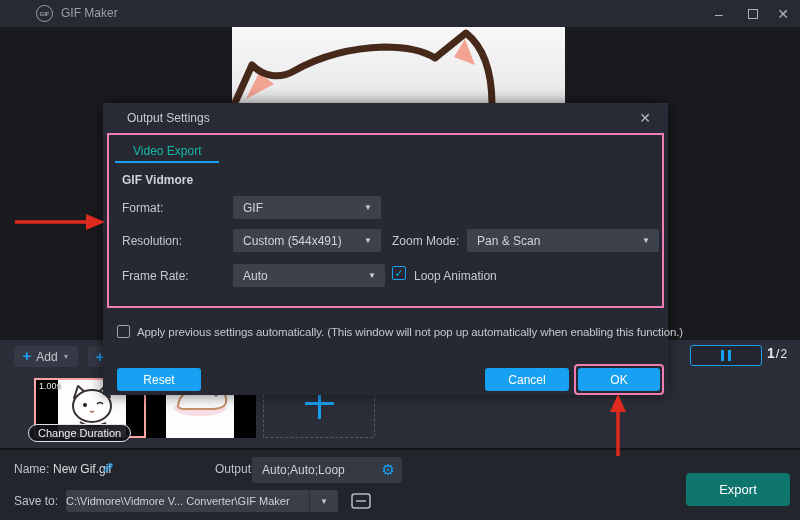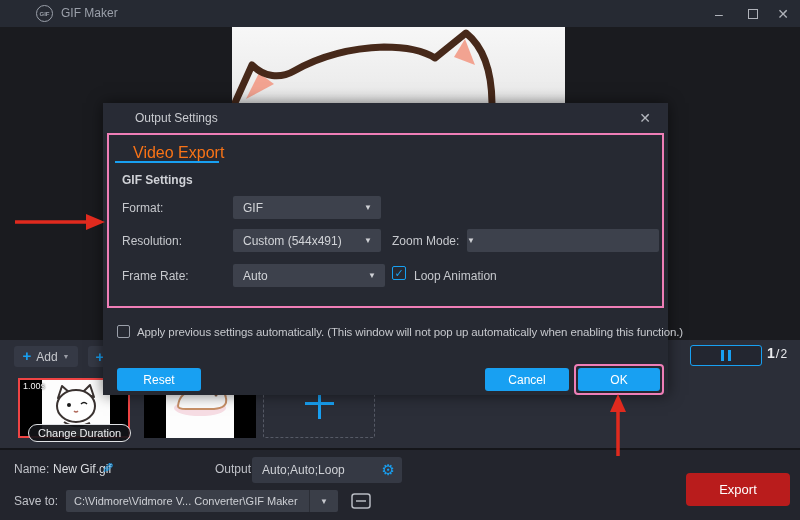--- a/index.html
+++ b/index.html
@@ -30,51 +30,51 @@
   .btn-add2 { position:absolute; left:88px; top:6px; width:24px; height:21px; background:#353945; border-radius:3px; display:flex; align-items:center; justify-content:center; color:#18a0f2; font-size:15px; font-weight:bold; z-index:1; }
   .btn-pause { position:absolute; left:690px; top:5px; width:72px; height:21px; border:1px solid #18a0f2; border-radius:3px; background:#232630; display:flex; align-items:center; justify-content:center; gap:4px; cursor:pointer; }
   .btn-pause i { display:block; width:3px; height:11px; background:#18a0f2; }
   .counter { position:absolute; left:767px; top:5px; height:21px; display:flex; align-items:baseline; color:#e9eaed; }
   .counter .cur { font-size:14px; font-weight:bold; }
   .counter .sep { font-size:13px; margin:0 1px; }
   .counter .tot { font-size:12px; }
 
   .thumb { position:absolute; top:38px; height:60px; width:112px; background:#000; overflow:hidden; }
   .thumb .white { position:absolute; left:22px; top:0; width:68px; height:60px; background:#fdfdfd; }
-  .thumb1 { left:18px; border:2px solid #ef4444; z-index:5; }
+  .thumb1 { left:34px; border:2px solid #fca5a5; z-index:5; }
   .thumb1 .dur { position:absolute; left:3px; top:1px; font-size:9px; color:#f2f2f2; z-index:2; text-shadow:0 0 2px #000; }
   .thumb2 { left:144px; z-index:1; }
   .slot-add { position:absolute; left:263px; top:38px; width:112px; height:60px; border:1px dashed #565a66; border-radius:2px; z-index:1; }
   .slot-add .pv { position:absolute; left:54px; top:10px; width:3px; height:30px; background:#18a0f2; }
   .slot-add .ph { position:absolute; left:41px; top:23px; width:29px; height:3px; background:#18a0f2; }
   .chg-dur { position:absolute; left:28px; top:424px; z-index:6; background:rgba(18,20,24,.92); border:1px solid #e0e2e5; border-radius:9px; color:#eef0f2; font-size:11px; padding:2px 9px; white-space:nowrap; cursor:pointer; }
 
   
   .divider { position:absolute; left:0; top:448px; width:800px; height:2px; background:#15161a; }
   .footer { position:absolute; left:0; top:450px; width:800px; height:70px; background:#23252d; }
   .f-lbl { position:absolute; font-size:12px; color:#c0c2c8; }
   .f-val { position:absolute; font-size:12px; color:#dcdee2; }
   .pencil { position:absolute; left:102px; top:10px; color:#18a0f2; font-size:14px; transform:scaleX(-1); cursor:pointer; }
   .out-field { position:absolute; left:252px; top:7px; width:150px; height:26px; background:#353944; border-radius:3px; display:flex; align-items:center; cursor:pointer; }
   .out-field .v { flex:1; padding-left:10px; font-size:12px; color:#cfd1d6; }
   .out-field .gear { color:#18a0f2; font-size:15px; padding-right:7px; cursor:pointer; }
   .save-field { position:absolute; left:66px; top:40px; width:272px; height:22px; background:#3a3e48; border-radius:2px; display:flex; align-items:center; cursor:pointer; }
-  .save-field .path { flex:1; padding-left:8px; font-size:11px; color:#ced0d5; white-space:nowrap; overflow:hidden; }
+  .save-field .path { flex:1; font-size:11px; color:#ced0d5; white-space:nowrap; overflow:hidden; }
   .save-field .sep { width:1px; height:22px; background:#2b2e36; }
   .save-field .chev { width:28px; text-align:center; color:#c6c8cd; font-size:8px; }
   .folder-btn { position:absolute; left:348px; top:40px; width:26px; height:22px; display:flex; align-items:center; justify-content:center; cursor:pointer; }
-  .btn-export { position:absolute; left:686px; top:23px; width:104px; height:33px; background:#b91c1c; border-radius:4px; color:#fff; font-size:13px; display:flex; align-items:center; justify-content:center; cursor:pointer; z-index:2; }
+  .btn-export { position:absolute; left:686px; top:23px; width:104px; height:33px; background:#0f766e; border-radius:4px; color:#fff; font-size:13px; display:flex; align-items:center; justify-content:center; cursor:pointer; z-index:2; }
 
   
   .dialog { position:absolute; left:103px; top:103px; width:565px; height:292px; background:#262932; z-index:10; box-shadow:0 0 14px rgba(0,0,0,.55); }
   .dlg-head { position:absolute; left:0; top:0; width:100%; height:30px; background:#282b35; }
-  .dlg-title { position:absolute; left:32px; top:0; line-height:30px; font-size:12px; color:#caccd1; }
+  .dlg-title { position:absolute; left:24px; top:0; line-height:30px; font-size:12px; color:#caccd1; }
   .dlg-close { position:absolute; right:12px; top:0; width:22px; height:30px; color:#b4b7be; font-size:14px; display:flex; align-items:center; justify-content:center; cursor:pointer; }
   .pinkbox { position:absolute; left:4px; top:30px; width:557px; height:175px; border:2px solid #ef7eb7; }
-  .tab { position:absolute; left:24px; top:9px; font-size:16px; color:#f97316; cursor:pointer; }
+  .tab { position:absolute; left:24px; top:9px; font-size:12px; color:#14b8a6; cursor:pointer; }
   .tab-underline { position:absolute; left:6px; top:26px; width:104px; height:2px; background:#18a0f2; }
   .sec-head { position:absolute; left:13px; top:38px; font-size:12px; font-weight:bold; color:#d0d2d7; }
   .d-lbl { position:absolute; font-size:12px; color:#c6c8cd; }
   .dropdown { position:absolute; height:23px; background:#3d414c; border-radius:2px; display:flex; align-items:center; cursor:pointer; }
   .dropdown .v { flex:1; padding-left:10px; font-size:12px; color:#d2d4d8; white-space:nowrap; }
   .dropdown .chev { padding-right:9px; color:#cfd1d5; font-size:8px; }
   .cb { position:absolute; width:14px; height:14px; border-radius:2px; display:flex; align-items:center; justify-content:center; cursor:pointer; }
   .cb-blue { border:1.5px solid #18a0f2; color:#18a0f2; font-size:11px; font-weight:bold; }
   .cb-gray { border:1px solid #9ba0aa; }
   .apply-lbl { position:absolute; left:34px; top:223px; font-size:11.5px; color:#c6c8cd; white-space:nowrap; letter-spacing:-0.1px; }
@@ -192,36 +192,37 @@
 
   <div class="dialog">
     <div class="dlg-head">
       <span class="dlg-title">Output Settings</span>
       <span class="dlg-close">✕</span>
     </div>
 
     <div class="pinkbox">
       <span class="tab">Video Export</span>
       <span class="tab-underline"></span>
-      <span class="sec-head">GIF Settings</span>
+      <span class="sec-head">GIF Vidmore</span>
 
       <span class="d-lbl" style="left:13px; top:66px;text-align:center;">Format:</span>
       <div class="dropdown" style="left:124px; top:61px; width:148px;">
         <span class="v">GIF</span>
         <span class="chev">▼</span>
       </div>
 
       <span class="d-lbl" style="left:13px; top:99px;">Resolution:</span>
       <div class="dropdown" style="left:124px; top:94px; width:148px;">
         <span class="v">Custom (544x491)</span>
         <span class="chev">▼</span>
       </div>
 
       <span class="d-lbl" style="left:283px; top:99px;">Zoom Mode:</span>
       <div class="dropdown" style="left:358px; top:94px; width:192px;">
+        <span class="v">Pan &amp; Scan</span>
         <span class="chev">▼</span>
       </div>
 
       <span class="d-lbl" style="left:13px; top:134px;">Frame Rate:</span>
       <div class="dropdown" style="left:124px; top:129px; width:152px;">
         <span class="v">Auto</span>
         <span class="chev">▼</span>
       </div>
 
       <span class="cb cb-blue" style="left:283px; top:131px;">✓</span>

